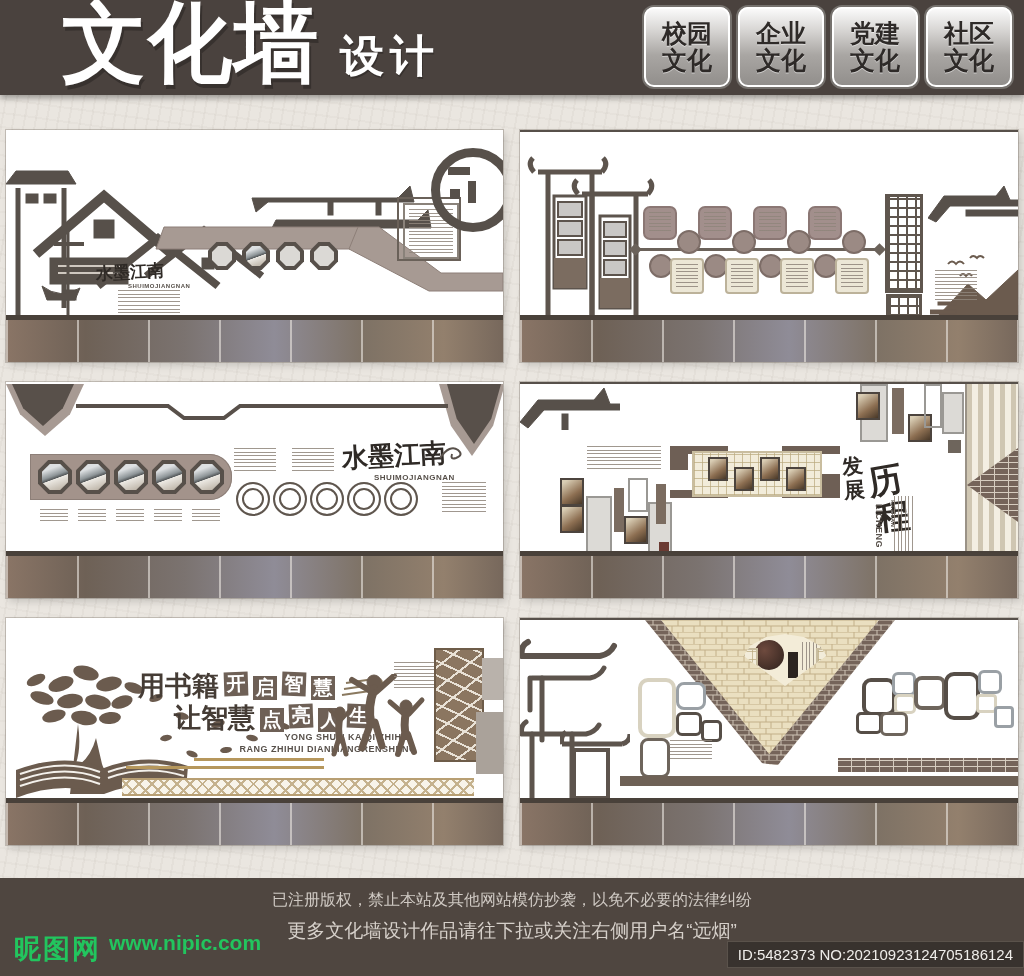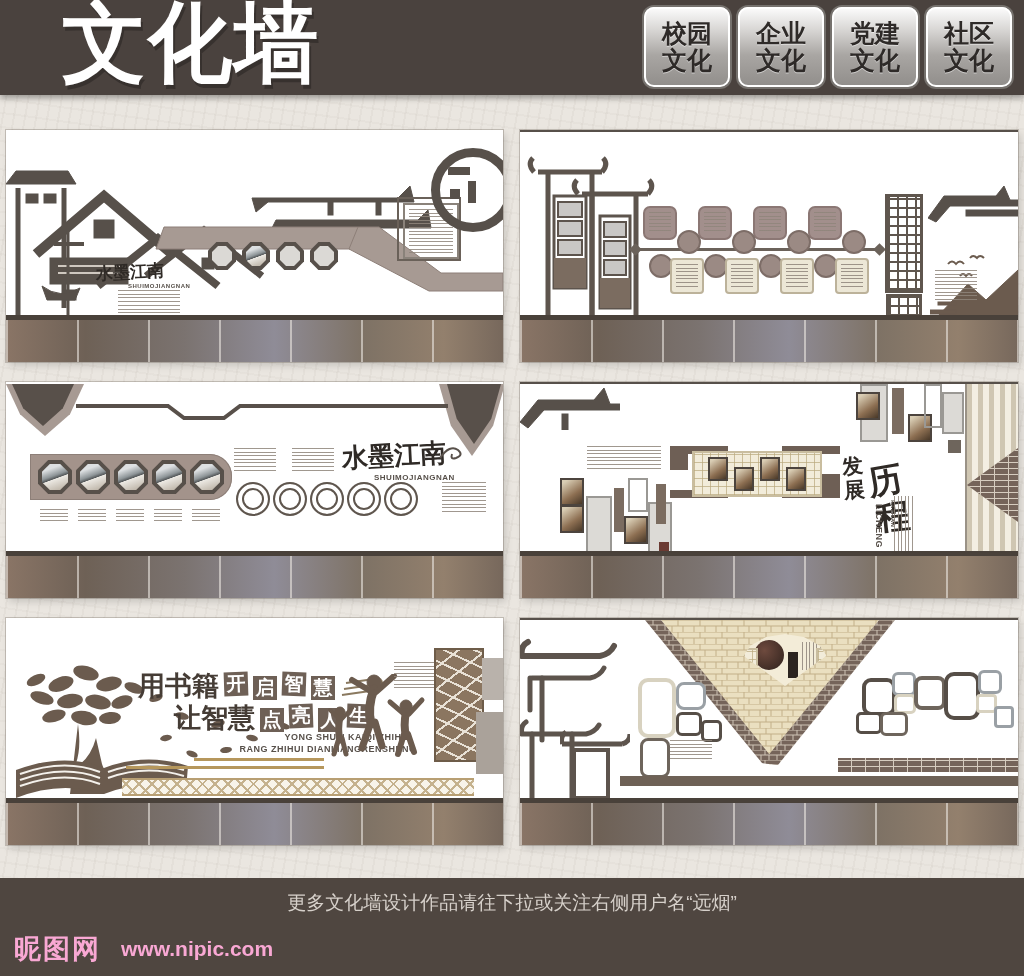--- a/index.html
+++ b/index.html
@@ -68,31 +68,32 @@
   
   .tb{width:30px;height:30px;border-radius:7px;background:#a28f8c;border:2px solid #8b7774;position:absolute;}
   .cb{width:30px;height:32px;border-radius:4px;background:#ece7d6;border:2px solid #bcb29a;position:absolute;}
   .circ{border-radius:50%;background:#9b8a84;border:2px solid #7d6d67;position:absolute;}
   
   .ftr{left:0;top:878px;width:1024px;height:98px;background:#4f4640;color:#d9d4cf;}
   .f1{font-size:21px;color:#ddd8d3;}
   .f2{font-size:16px;color:#cfc9c3;}
   .f3{font-size:19px;color:#d6d0ca;}
   .fwrap{position:absolute;left:0;right:0;top:12px;display:flex;flex-direction:column;align-items:center;gap:7px;}
-  .logo{left:14px;bottom:9px;display:flex;align-items:center;gap:20px;color:#f9a8d4;}
+  .logo{left:14px;bottom:9px;display:flex;align-items:flex-start;gap:8px;color:#22c55e;}
   .logo b{font-size:27px;letter-spacing:2px;}
   .logo span{font-size:21px;font-weight:bold;}
   .idbox{right:0;bottom:8px;background:#38322e;border:1px solid #5a524b;color:#efedea;font-size:15px;padding:4px 10px;}
 </style>
 </head>
 <body>
 
 <div class="abs hdr">
   <div class="abs hdr-title">
     <span class="t-big">文化墙</span>
+    <span class="t-sub">设计</span>
   </div>
   <div class="abs badges">
     <div class="badge">
       <span>校园</span>
       <span>文化</span>
     </div>
     <div class="badge">
       <span>企业</span>
       <span>文化</span>
     </div>
@@ -508,19 +509,21 @@
     <div class="abs frame" style="left:474px;top:86px;width:14px;height:16px;border-color:#9aa0a5;border-radius:4px;"></div>
 
     <div class="abs brick-d" style="left:318px;top:138px;width:180px;height:14px;"></div>
     <div class="abs" style="left:100px;top:156px;width:398px;height:10px;background:#6e6156;"></div>
   </div>
   <div class="floor"></div>
 </div>
 
 <div class="abs ftr">
   <div class="fwrap">
+    <div class="f2">已注册版权，禁止本站及其他网站模仿抄袭，以免不必要的法律纠纷</div>
     <div class="f3">更多文化墙设计作品请往下拉或关注右侧用户名“远烟”</div>
   </div>
   <div class="abs logo">
     <b>昵图网</b>
     <span>www.nipic.com</span>
   </div>
+  <div class="abs idbox">ID:5482373 NO:20210923124705186124</div>
 </div>
 
 </body></html>

